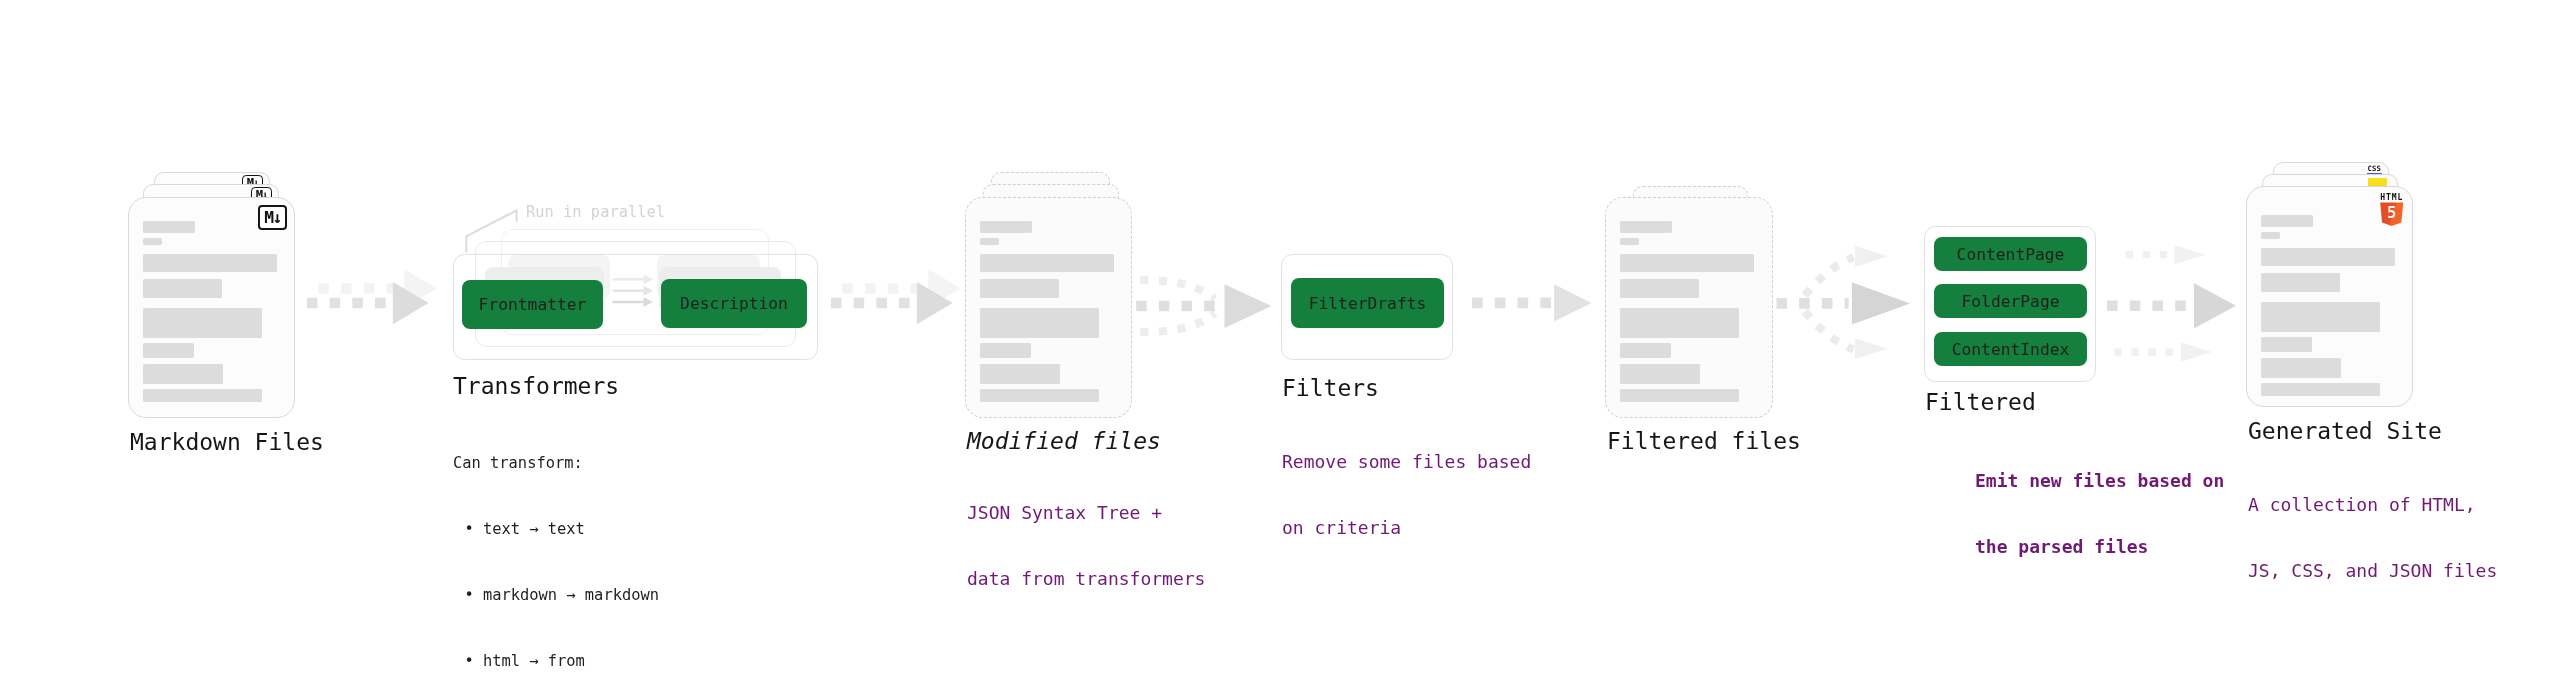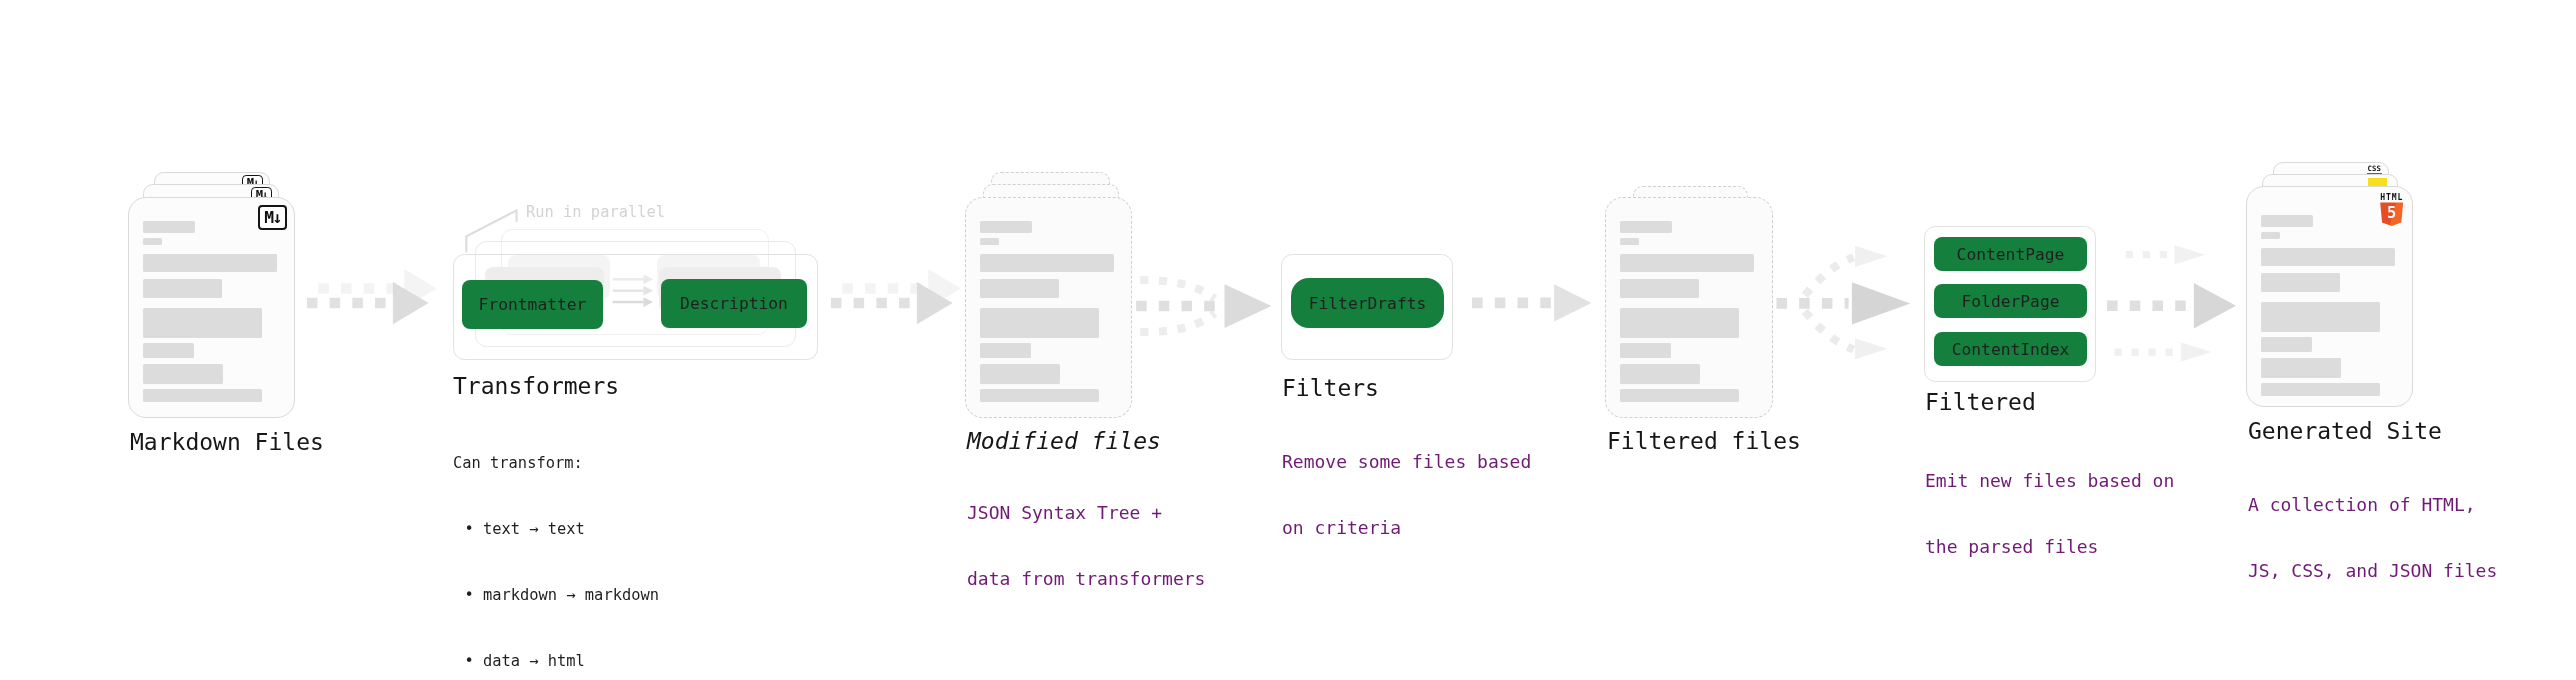--- a/index.html
+++ b/index.html
@@ -116,21 +116,21 @@
     </svg>
 
     <div class="pill" style="left:462px;top:280px;width:141px;height:49px;z-index:4;">Frontmatter</div>
     <div class="pill" style="left:661px;top:279px;width:146px;height:49px;z-index:4;">Description</div>
 
     <div class="heading" style="left:453px;top:373px;">Transformers</div>
     <div class="caption-sm" style="left:453px;top:408px;">
       <div>Can transform:</div>
       <div class="indent">• text → text</div>
       <div class="indent">• markdown → markdown</div>
-      <div class="indent">• data → html</div>
+      <div class="indent">• html → from</div>
     </div>
   </div>
 
   <svg class="abs" style="left:826px;top:269px;" width="138" height="73" viewBox="0 0 170 90">
     <g transform="translate(14,-18)">
       <line x1="6" y1="42" x2="112" y2="42" stroke="#f3f3f3" stroke-width="13" stroke-dasharray="13 15"></line>
       <polygon points="112,18 152,42 112,66" fill="#f4f4f4"></polygon>
     </g>
     <line x1="6" y1="42" x2="112" y2="42" stroke="#e1e1e1" stroke-width="13" stroke-dasharray="13 15"></line>
     <polygon points="112,16 156,42 112,68" fill="#dcdcdc"></polygon>
@@ -160,21 +160,21 @@
 
   <svg class="abs" style="left:1132px;top:268px;" width="142" height="77" viewBox="0 0 175 95">
     <path d="M 10 15 C 55 15 82 22 102 38" stroke="#ededed" stroke-width="10" stroke-dasharray="10 13" fill="none"></path>
     <path d="M 10 79 C 55 79 82 72 102 56" stroke="#ededed" stroke-width="10" stroke-dasharray="10 13" fill="none"></path>
     <line x1="5" y1="47" x2="112" y2="47" stroke="#dfdfdf" stroke-width="13" stroke-dasharray="13 15"></line>
     <polygon points="114,20 172,47 114,74" fill="#dbdbdb"></polygon>
   </svg>
 
   <div>
     <div class="gbox" style="left:1281px;top:254px;width:172px;height:106px;background:#fff;"></div>
-    <div class="pill" style="left:1291px;top:278px;width:153px;height:50px;border-radius:18px;">FilterDrafts</div>
+    <div class="pill" style="left:1291px;top:278px;width:153px;height:50px;">FilterDrafts</div>
     <div class="heading" style="left:1282px;top:375px;">Filters</div>
     <div class="caption" style="left:1282px;top:407px;">
       <div>Remove some files based</div>
       <div>on criteria</div>
     </div>
   </div>
 
   <svg class="abs" style="left:1468px;top:276px;" width="130" height="57" viewBox="0 0 160 70">
     <line x1="5" y1="33" x2="103" y2="33" stroke="#e0e0e0" stroke-width="13" stroke-dasharray="13 15"></line>
     <polygon points="106,10 152,33 106,56" fill="#e2e2e2"></polygon>
@@ -205,21 +205,21 @@
     <line x1="3" y1="88" x2="92" y2="88" stroke="#dfdfdf" stroke-width="13" stroke-dasharray="13 15"></line>
     <polygon points="96,62 168,88 96,114" fill="#d5d5d5"></polygon>
   </svg>
 
   <div>
     <div class="gbox" style="left:1924px;top:226px;width:172px;height:156px;background:#fff;"></div>
     <div class="pill" style="left:1934px;top:237px;width:153px;height:34px;">ContentPage</div>
     <div class="pill" style="left:1934px;top:284px;width:153px;height:34px;">FolderPage</div>
     <div class="pill" style="left:1934px;top:332px;width:153px;height:34px;">ContentIndex</div>
     <div class="heading" style="left:1925px;top:389px;">Filtered</div>
-    <div class="caption" style="left:1925px;top:426px;">
+    <div class="caption" style="left:1975px;top:426px;font-weight:bold;">
       <div>Emit new files based on</div>
       <div>the parsed files</div>
     </div>
   </div>
 
   <svg class="abs" style="left:2103px;top:236px;" width="146" height="138" viewBox="0 0 180 170">
     <line x1="28" y1="23" x2="86" y2="23" stroke="#f0f0f0" stroke-width="9" stroke-dasharray="9 12"></line>
     <polygon points="88,11 126,23 88,35" fill="#f1f1f1"></polygon>
     <line x1="5" y1="86" x2="108" y2="86" stroke="#dfdfdf" stroke-width="13" stroke-dasharray="13 15"></line>
     <polygon points="112,58 164,86 112,114" fill="#d7d7d7"></polygon>

